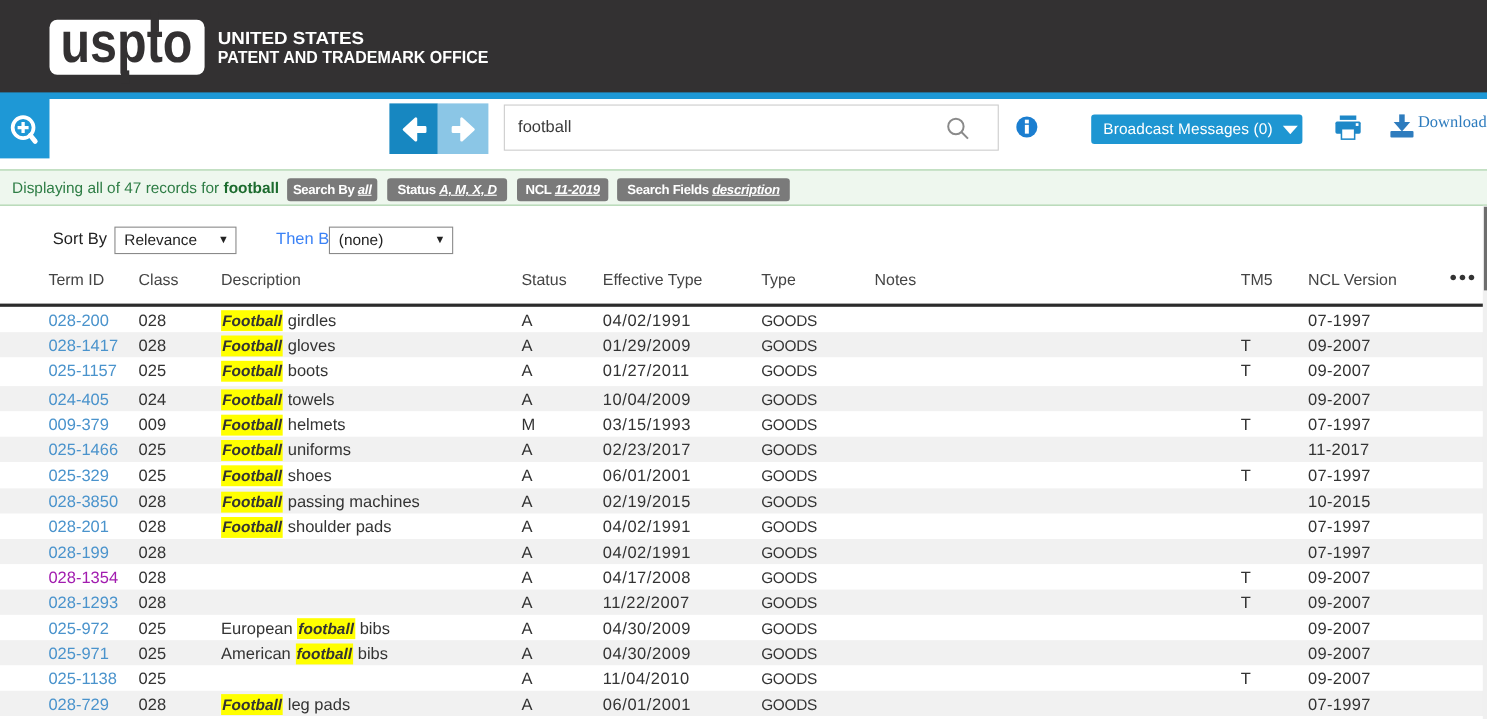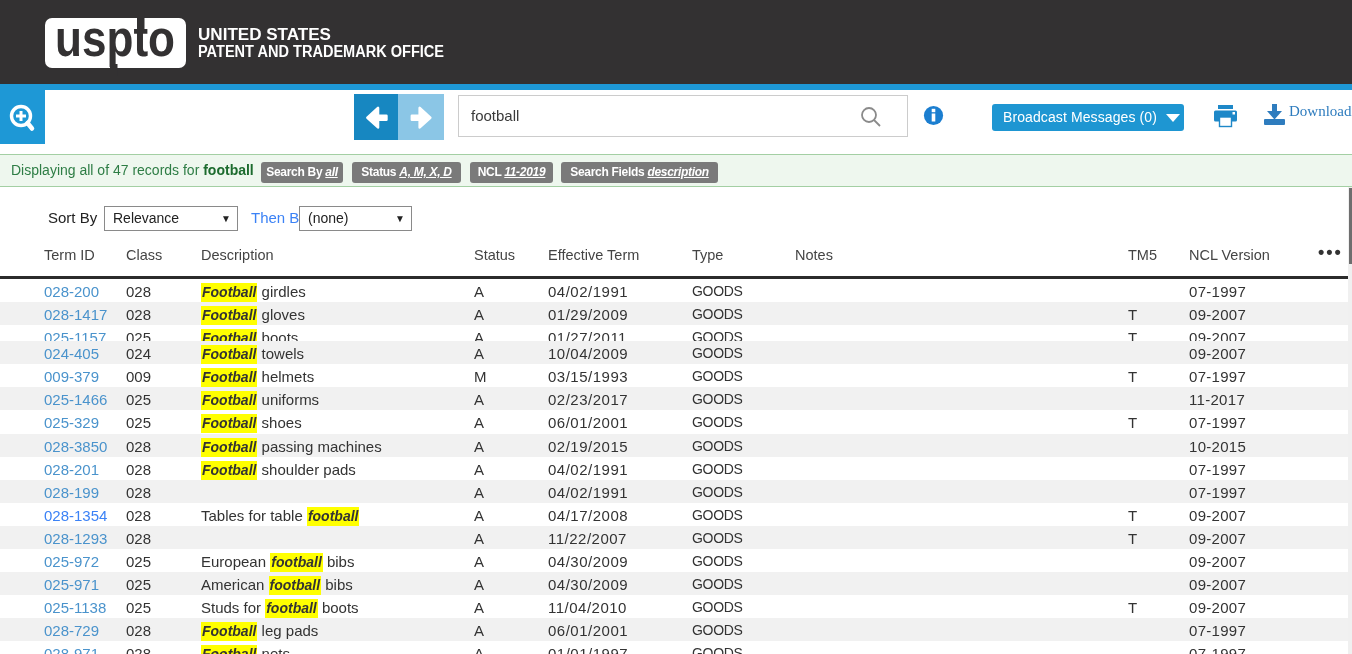--- a/index.html
+++ b/index.html
@@ -75,33 +75,33 @@
 <div class="abs badge" style="left:261px;top:162px;width:82px">Search By <i><u>all</u></i></div>
 <div class="abs badge" style="left:352px;top:162px;width:109px">Status <i><u>A, M, X, D</u></i></div>
 <div class="abs badge" style="left:470px;top:162px;width:83px">NCL <i><u>11-2019</u></i></div>
 <div class="abs badge" style="left:561px;top:162px;width:157px">Search Fields <i><u>description</u></i></div>
 <style>
 .badge{height:21px;line-height:21px;background:#7a7a7a;color:#fff;font-size:12px;font-weight:bold;border-radius:3px;text-align:center;letter-spacing:-0.3px;white-space:nowrap;overflow:hidden}
 .badge u{font-weight:bold}
 </style>
 
 <div class="abs" style="left:48px;top:206px;height:24px;line-height:24px;font-size:15px;color:#222">Sort By</div>
-<div class="abs sel" style="left:104px;top:206px;width:134px">Relevance<span class="arr">▼</span></div>
+<div class="abs sel" style="left:104px;top:206px;width:111px">Relevance<span class="arr">▼</span></div>
 <div class="abs" style="left:251px;top:206px;height:24px;line-height:24px;font-size:15px;color:#3b82f6">Then By</div>
 <div class="abs sel" style="left:299px;top:206px;width:113px">(none)<span class="arr">▼</span></div>
 <style>
 .sel{height:25px;line-height:23px;border:1px solid #8a8a8a;background:#fff;font-size:14px;color:#222;padding-left:8px}
 .arr{position:absolute;right:6px;top:0;font-size:10px;color:#222}
 </style>
 
 <div class="abs hdr" style="left:44px;top:246px">Term ID</div>
 <div class="abs hdr" style="left:126px;top:246px">Class</div>
 <div class="abs hdr" style="left:201px;top:246px">Description</div>
 <div class="abs hdr" style="left:474px;top:246px">Status</div>
-<div class="abs hdr" style="left:548px;top:246px">Effective Term</div>
+<div class="abs hdr" style="left:548px;top:246px">Effective Type</div>
 <div class="abs hdr" style="left:692px;top:246px">Type</div>
 <div class="abs hdr" style="left:795px;top:246px">Notes</div>
 <div class="abs hdr" style="left:1128px;top:246px">TM5</div>
 <div class="abs hdr" style="left:1189px;top:246px">NCL Version</div>
 <div class="abs" style="left:1318px;top:242px;font-size:18px;font-weight:bold;color:#333;letter-spacing:2px">•••</div>
 <style>
 .hdr{font-size:14.5px;color:#444;height:18px;line-height:18px}
 </style>
 <div class="abs" style="left:0;top:276px;width:1350px;height:3px;background:#2b2b2b"></div>
 
@@ -119,21 +119,21 @@
     <div style="position:relative;height:23.1px;background:#f1f1f1;font-size:15px;line-height:25px;color:#333">
       <span style="position:absolute;left:44px;color:#4a93cc">028-1417</span>
       <span style="position:absolute;left:126px">028</span>
       <span style="position:absolute;left:201px"><span style="background:#ffff00;font-style:italic;font-weight:bold;font-size:14px;padding:1px 1px 2px 1px">Football</span> gloves</span>
       <span style="position:absolute;left:474px">A</span>
       <span style="position:absolute;left:548px;letter-spacing:0.5px">01/29/2009</span>
       <span style="position:absolute;left:692px;font-size:14px;letter-spacing:-0.3px">GOODS</span>
       <span style="position:absolute;left:1128px">T</span>
       <span style="position:absolute;left:1189px;letter-spacing:0.3px">09-2007</span>
     </div>
-    <div style="position:relative;height:16px;background:#ffffff;font-size:15px;line-height:25px;color:#333">
+    <div style="position:relative;height:26px;background:#ffffff;font-size:15px;line-height:25px;color:#333">
       <span style="position:absolute;left:44px;color:#4a93cc">025-1157</span>
       <span style="position:absolute;left:126px">025</span>
       <span style="position:absolute;left:201px"><span style="background:#ffff00;font-style:italic;font-weight:bold;font-size:14px;padding:1px 1px 2px 1px">Football</span> boots</span>
       <span style="position:absolute;left:474px">A</span>
       <span style="position:absolute;left:548px;letter-spacing:0.5px">01/27/2011</span>
       <span style="position:absolute;left:692px;font-size:14px;letter-spacing:-0.3px">GOODS</span>
       <span style="position:absolute;left:1128px">T</span>
       <span style="position:absolute;left:1189px;letter-spacing:0.3px">09-2007</span>
     </div>
     <div style="position:relative;height:23.1px;background:#f1f1f1;font-size:15px;line-height:25px;color:#333">
@@ -199,23 +199,22 @@
     <div style="position:relative;height:23.1px;background:#f1f1f1;font-size:15px;line-height:25px;color:#333">
       <span style="position:absolute;left:44px;color:#4a93cc">028-199</span>
       <span style="position:absolute;left:126px">028</span>
       <span style="position:absolute;left:474px">A</span>
       <span style="position:absolute;left:548px;letter-spacing:0.5px">04/02/1991</span>
       <span style="position:absolute;left:692px;font-size:14px;letter-spacing:-0.3px">GOODS</span>
       <span style="position:absolute;left:1128px"></span>
       <span style="position:absolute;left:1189px;letter-spacing:0.3px">07-1997</span>
     </div>
     <div style="position:relative;height:23.1px;background:#ffffff;font-size:15px;line-height:25px;color:#333">
-      <span style="position:absolute;left:44px;color:#3b82f6">028-1354</span>
-      <span style="position:absolute;left:126px">028</span>
-      <span style="position:absolute;left:201px">Tables for table <span style="background:#ffff00;font-style:italic;font-weight:bold;font-size:14px;padding:1px 1px 2px 1px">football</span></span>
+      <span style="position:absolute;left:44px;color:#a21caf">028-1354</span>
+      <span style="position:absolute;left:126px">028</span>
       <span style="position:absolute;left:474px">A</span>
       <span style="position:absolute;left:548px;letter-spacing:0.5px">04/17/2008</span>
       <span style="position:absolute;left:692px;font-size:14px;letter-spacing:-0.3px">GOODS</span>
       <span style="position:absolute;left:1128px">T</span>
       <span style="position:absolute;left:1189px;letter-spacing:0.3px">09-2007</span>
     </div>
     <div style="position:relative;height:23.1px;background:#f1f1f1;font-size:15px;line-height:25px;color:#333">
       <span style="position:absolute;left:44px;color:#4a93cc">028-1293</span>
       <span style="position:absolute;left:126px">028</span>
       <span style="position:absolute;left:474px">A</span>
@@ -240,21 +239,20 @@
       <span style="position:absolute;left:201px">American <span style="background:#ffff00;font-style:italic;font-weight:bold;font-size:14px;padding:1px 1px 2px 1px">football</span> bibs</span>
       <span style="position:absolute;left:474px">A</span>
       <span style="position:absolute;left:548px;letter-spacing:0.5px">04/30/2009</span>
       <span style="position:absolute;left:692px;font-size:14px;letter-spacing:-0.3px">GOODS</span>
       <span style="position:absolute;left:1128px"></span>
       <span style="position:absolute;left:1189px;letter-spacing:0.3px">09-2007</span>
     </div>
     <div style="position:relative;height:23.1px;background:#ffffff;font-size:15px;line-height:25px;color:#333">
       <span style="position:absolute;left:44px;color:#4a93cc">025-1138</span>
       <span style="position:absolute;left:126px">025</span>
-      <span style="position:absolute;left:201px">Studs for <span style="background:#ffff00;font-style:italic;font-weight:bold;font-size:14px;padding:1px 1px 2px 1px">football</span> boots</span>
       <span style="position:absolute;left:474px">A</span>
       <span style="position:absolute;left:548px;letter-spacing:0.5px">11/04/2010</span>
       <span style="position:absolute;left:692px;font-size:14px;letter-spacing:-0.3px">GOODS</span>
       <span style="position:absolute;left:1128px">T</span>
       <span style="position:absolute;left:1189px;letter-spacing:0.3px">09-2007</span>
     </div>
     <div style="position:relative;height:23.1px;background:#f1f1f1;font-size:15px;line-height:25px;color:#333">
       <span style="position:absolute;left:44px;color:#4a93cc">028-729</span>
       <span style="position:absolute;left:126px">028</span>
       <span style="position:absolute;left:201px"><span style="background:#ffff00;font-style:italic;font-weight:bold;font-size:14px;padding:1px 1px 2px 1px">Football</span> leg pads</span>

